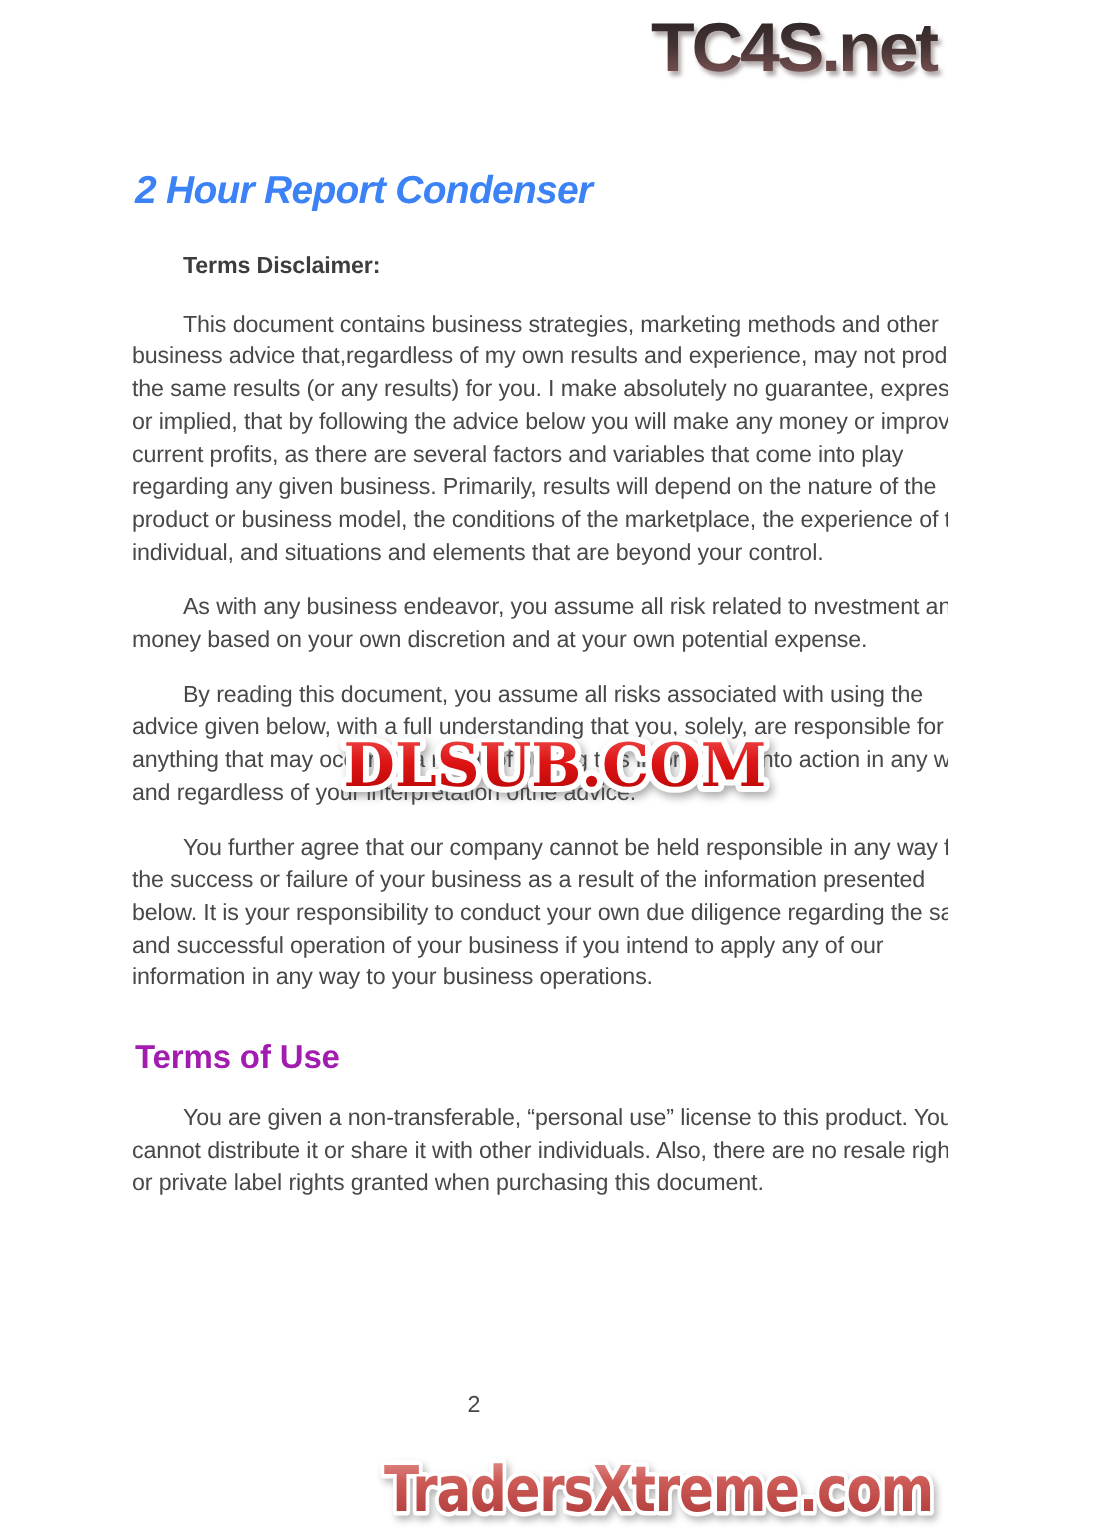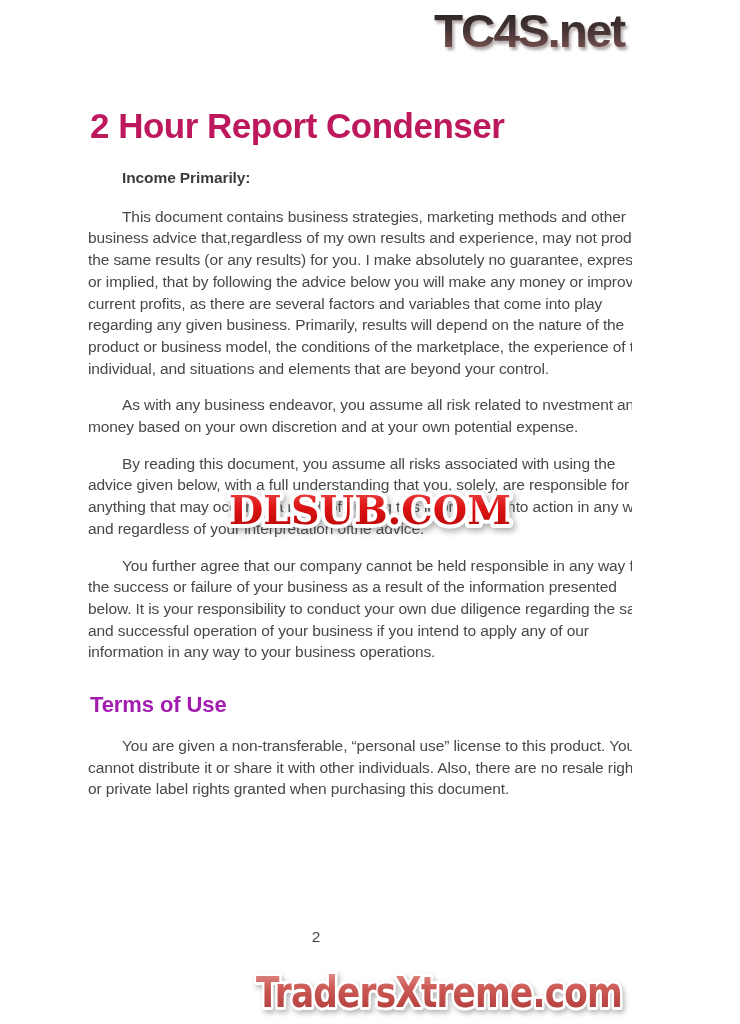--- a/index.html
+++ b/index.html
@@ -32,25 +32,26 @@
     left: 88px;
     top: 110px;
     width: 572px;
     color: #484848;
     font-size: 15.5px;
     line-height: 21.7px;
     letter-spacing: -0.1px;
   }
   h1.doc-title {
     margin: 0 0 25px 2px;
-    font-size: 35px;
+    font-size: 26px;
     line-height: 32px;
     font-weight: bold;
     letter-spacing: -0.5px;
-    color: #be185d;
+    color: #3b82f6;
+    font-style: italic;
   }
   p.sub-heading {
     margin: 2px 0 17px 0;
     text-indent: 34px;
     font-weight: bold;
     color: #3d3d3d;
   }
   p.body-para {
     margin: 0 0 15px 0;
     text-indent: 34px;
@@ -112,21 +113,21 @@
         <stop offset="0.5" stop-color="#463434"></stop>
         <stop offset="1" stop-color="#8c5c5c"></stop>
       </linearGradient>
     </defs>
     <text x="99" y="45" text-anchor="middle" fill="url(#gradTop)" textLength="190" lengthAdjust="spacingAndGlyphs">TC4S.net</text>
   </svg>
 
   <main class="doc-body">
     <h1 class="doc-title">2 Hour Report Condenser</h1>
 
-    <p class="sub-heading">Income Primarily:</p>
+    <p class="sub-heading">Terms Disclaimer:</p>
 
     <p class="body-para">This document contains business strategies, marketing methods and other business advice that,regardless of my own results and experience, may not produce the same results (or any results) for you. I make absolutely no guarantee, expressed or implied, that by following the advice below you will make any money or improve current profits, as there are several factors and variables that come into play regarding any given business. Primarily, results will depend on the nature of the product or business model, the conditions of the marketplace, the experience of the individual, and situations and elements that are beyond your control.</p>
 
     <p class="body-para">As with any business endeavor, you assume all risk related to nvestment and money based on your own discretion and at your own potential expense.</p>
 
 
     <p class="body-para">By reading this document, you assume all risks associated with using the advice given below, with a full understanding that you, solely, are responsible for anything that may occur as a result of putting this information into action in any way, and regardless of your interpretation ofthe advice.</p>
 
     <p class="body-para">You further agree that our company cannot be held responsible in any way for the success or failure of your business as a result of the information presented below. It is your responsibility to conduct your own due diligence regarding the safe and successful operation of your business if you intend to apply any of our information in any way to your business operations.</p>
 

